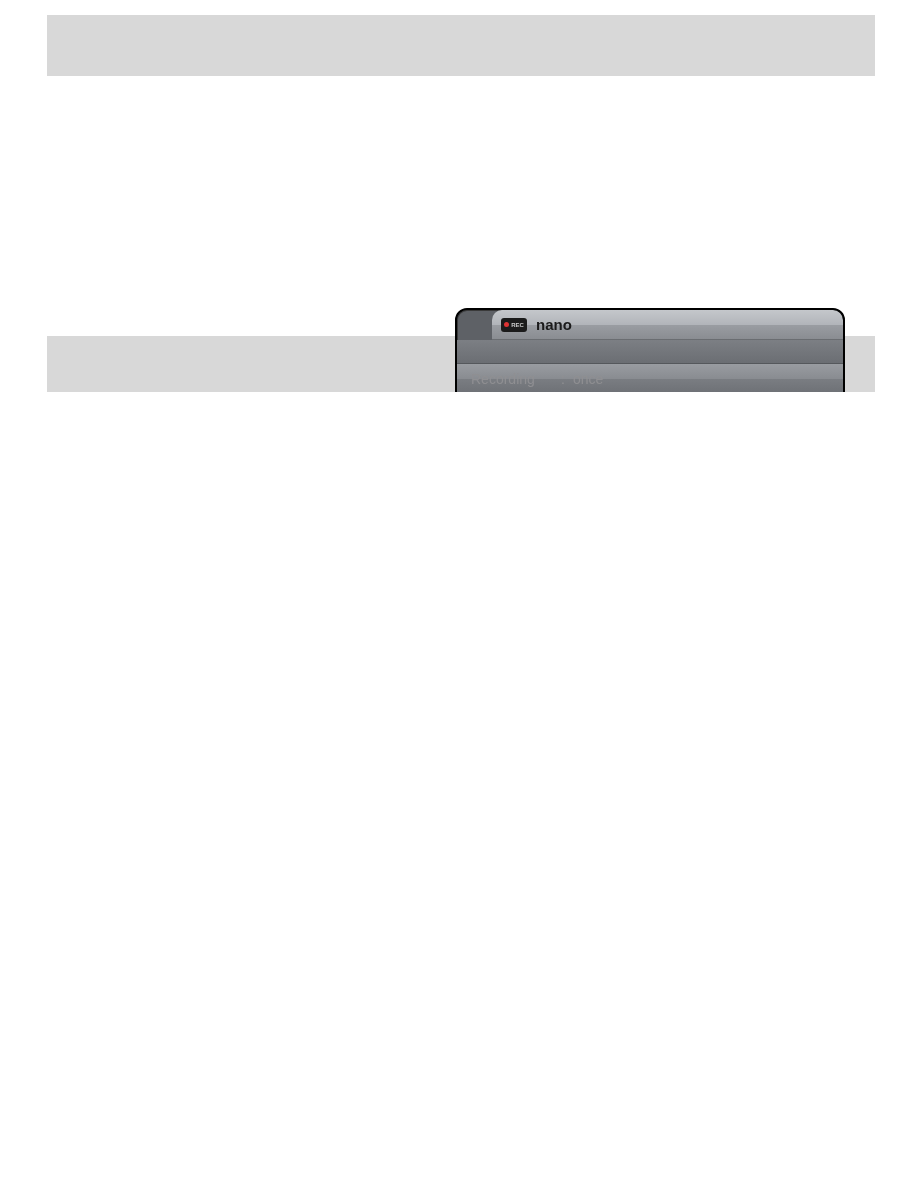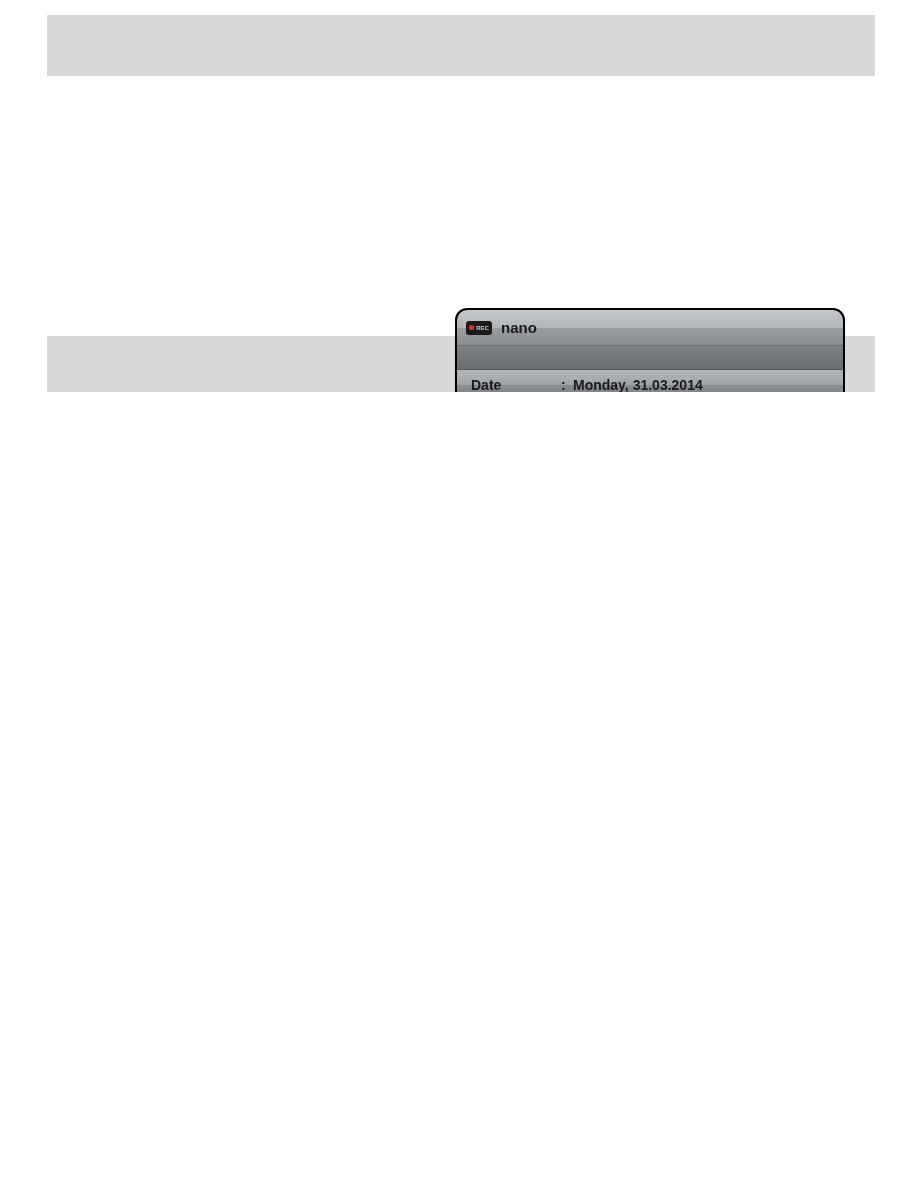--- a/index.html
+++ b/index.html
@@ -23,27 +23,28 @@
     border: 2px solid #000;
     border-radius: 12px;
     background: #5e6166;
     box-shadow: inset 0 0 0 1px #3a3a3a;
     overflow: hidden;
   }
   .dialog1 { left: 455px; top: 308px; }
   .dialog2 { left: 455px; top: 714px; }
 
   .titlebar {
-    height: 36px;
+    height: 30px;
     display: flex;
     align-items: center;
     background: linear-gradient(#c4c7cb 0%, #b2b5ba 50%, #9a9da2 51%, #8a8d92 100%);
     border-top-left-radius: 10px;
     border-top-right-radius: 10px;
     border-bottom: 1px solid #6a6d71;
+    margin-left: 35px;
   }
   .title-icon {
     width: 44px; height: 20px; display:flex;align-items:center;justify-content:center;
   }
   .rec-pill {
     width: 26px; height: 14px; border-radius: 3px; background:#1b1b1b;
     display:flex;align-items:center;justify-content:center;
     position:relative;
   }
   .rec-pill::before{
@@ -134,20 +135,25 @@
 <div class="dialog dialog1">
   <div class="titlebar">
     <div class="title-icon">
       <div class="rec-pill">
           <span class="rec-pill-text">REC</span>
         </div>
     </div>
     <div class="title-text">nano</div>
   </div>
   <div class="spacer-row"></div>
+  <div class="row dim">
+    <div class="label">Recording</div>
+    <div class="colon">:</div>
+    <div class="val">once</div>
+  </div>
   <div class="row">
     <div class="label">Date</div>
     <div class="colon">:</div>
     <div class="val">Monday, 31.03.2014</div>
   </div>
   <div class="row selected">
     <div class="label">Start</div>
     <div class="colon">:</div>
     <div class="val-inline">
       <span class="arrow-btn">◀</span>

